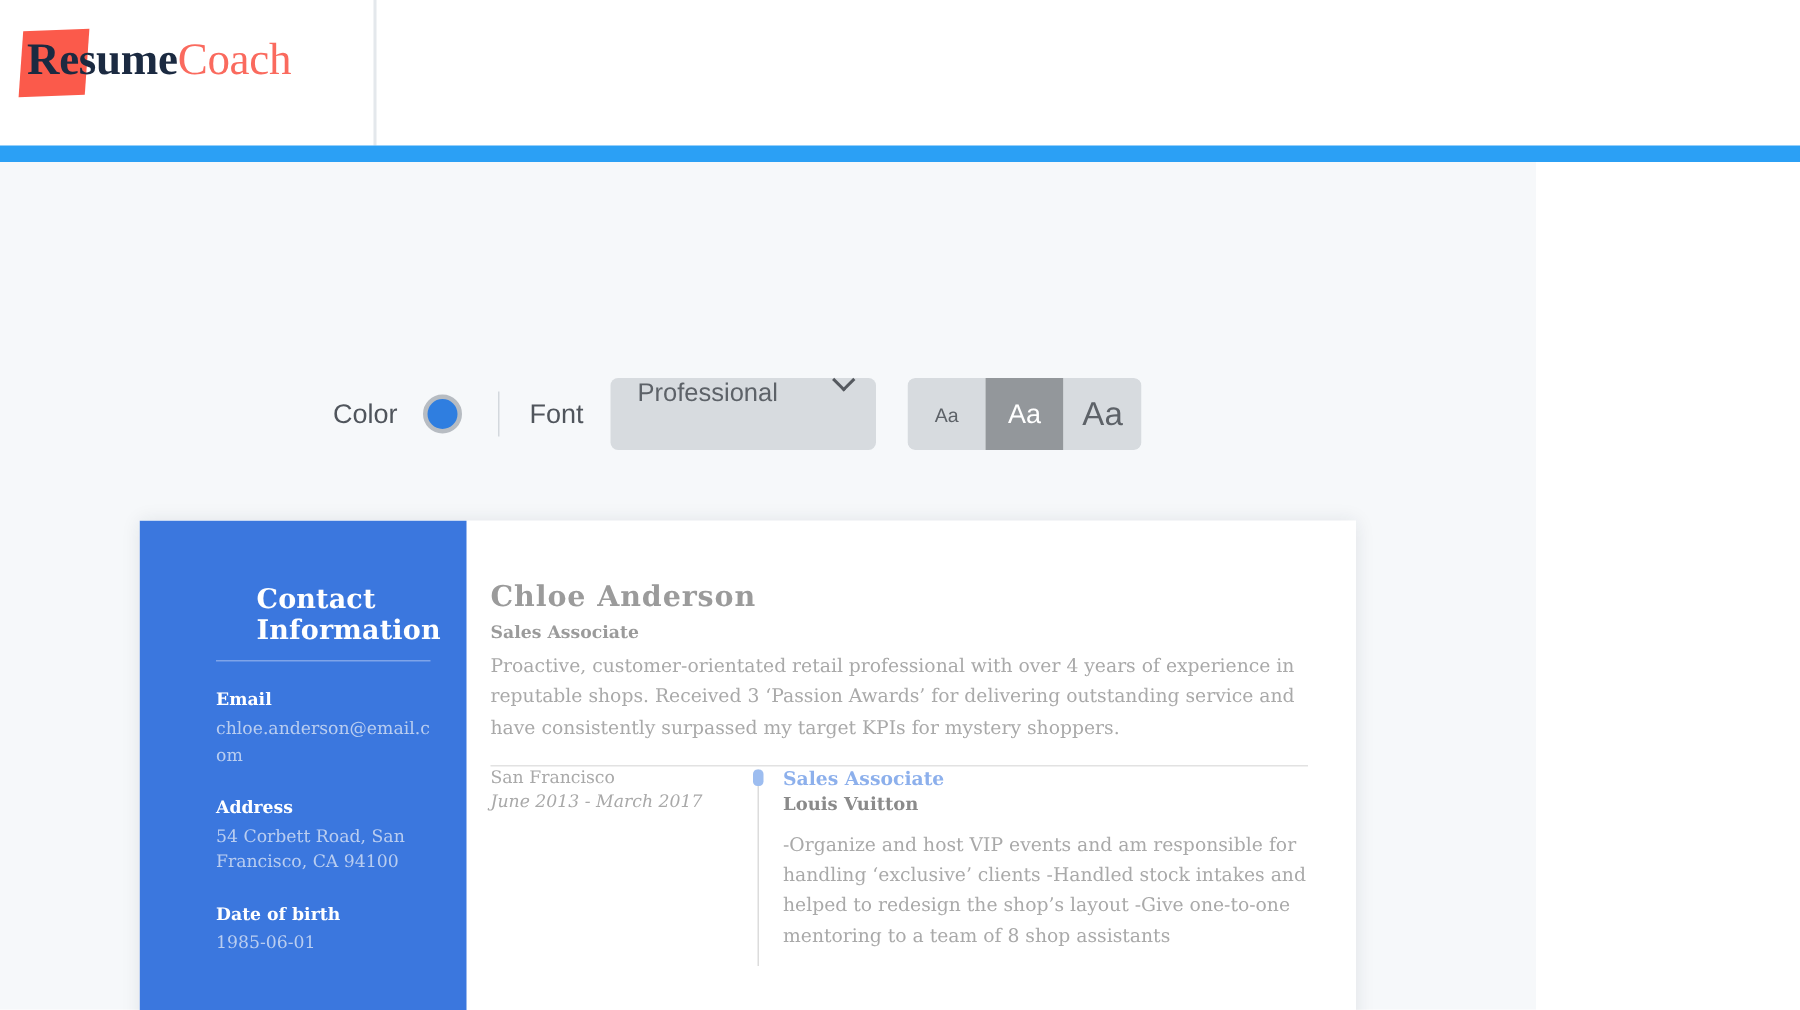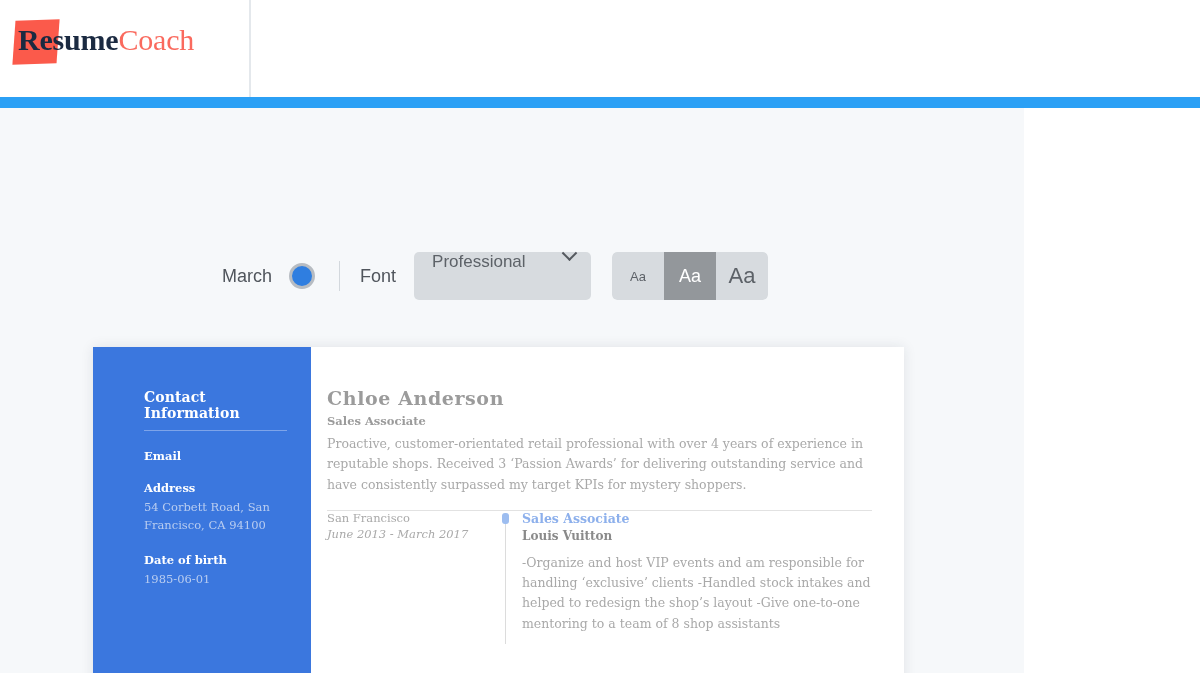--- a/index.html
+++ b/index.html
@@ -110,22 +110,23 @@
   }
 
   
   #resume-sidebar {
     width: 218px; min-width: 218px; height: 434px;
     background: #3b77de;
     padding: 42px 24px 0 51px;
     font-family: "DejaVu Serif", serif;
   }
   #contact-heading {
-    font-size: 14px; font-weight: bold; color: #ffffff;
+    font-size: 18px; font-weight: bold; color: #ffffff;
     letter-spacing: 0.1px;
+    margin-left: 27px;
   }
   #contact-rule {
     margin-top: 9px; height: 1px; background: #7ea4e9;
   }
   .c-field { margin-top: 18px; }
   .c-label {
     font-size: 11.5px; font-weight: bold; color: #ffffff;
     margin-bottom: 4px;
   }
   .c-value {
@@ -193,21 +194,21 @@
     <div id="logo-text"><span id="logo-resume">Resume</span><span id="logo-coach">Coach</span></div>
   </div>
   <div id="brand-divider"></div>
 </div>
 
 <div id="blue-bar"></div>
 
 <div id="editor-area">
 
   <div id="toolbar">
-    <span class="tb-label">March</span>
+    <span class="tb-label">Color</span>
     <div id="color-swatch"></div>
     <div id="tb-sep"></div>
     <span class="tb-label">Font</span>
     <div id="font-select">
       <span id="font-select-value">Professional</span>
       <span class="chev"></span>
     </div>
     <div id="size-group">
       <div class="size-btn s1">Aa</div>
       <div class="size-btn s2 sel">Aa</div>
@@ -216,20 +217,21 @@
   </div>
 
   <div id="resume-card">
 
     <div id="resume-sidebar">
       <div id="contact-heading">Contact Information</div>
       <div id="contact-rule"></div>
 
       <div class="c-field">
         <div class="c-label">Email</div>
+        <div class="c-value">chloe.anderson@email.com</div>
       </div>
       <div class="c-field">
         <div class="c-label">Address</div>
         <div class="c-value">54 Corbett Road, San Francisco, CA 94100</div>
       </div>
       <div class="c-field">
         <div class="c-label">Date of birth</div>
         <div class="c-value">1985-06-01</div>
       </div>
 

